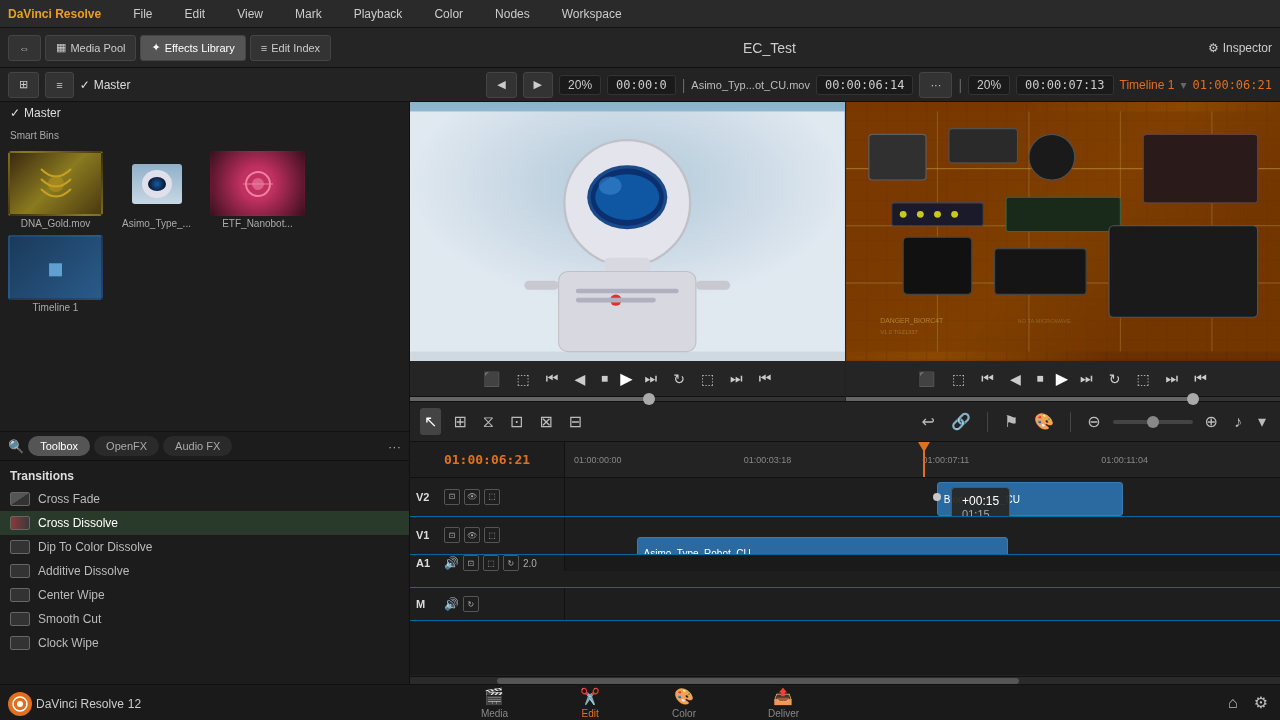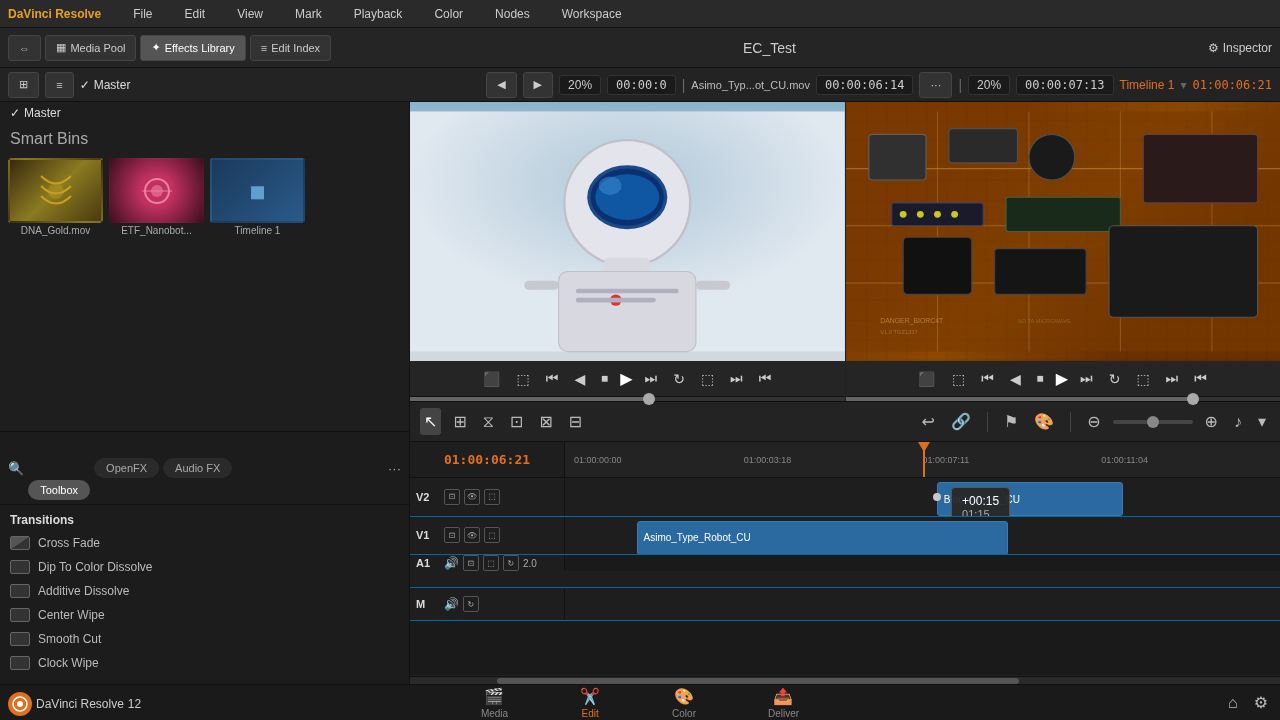--- a/index.html
+++ b/index.html
@@ -118,21 +118,21 @@
       flex-direction: column;
     }
 
     
     .media-pool-area {
       flex: 0 0 330px;
       background: #1e1e1e;
       border-bottom: 1px solid #111;
       overflow: hidden;
     }
-    .smart-bins { padding: 6px 10px; color: #aaa; font-size: 16px; }
+    .smart-bins { padding: 6px 10px; color: #aaa; font-size: 10px; }
     .master-label {
       padding: 4px 10px;
       display: flex;
       align-items: center;
       gap: 4px;
       color: #ddd;
       font-size: 12px;
     }
     .media-grid {
       display: flex;
@@ -182,21 +182,21 @@
     .more-btn { background: none; border: none; color: #aaa; cursor: pointer; font-size: 13px; }
     .tab-btn {
       padding: 4px 12px;
       border-radius: 12px;
       border: none;
       background: #2a2a2a;
       color: #aaa;
       font-size: 11px;
       cursor: pointer;
     }
-    .tab-btn.active { background: #555; color: #fff; margin-top: 44px; }
+    .tab-btn.active { background: #555; color: #fff; }
     .transitions-label {
       padding: 8px 10px 4px;
       color: #ddd;
       font-size: 12px;
       font-weight: bold;
     }
     .fx-item {
       display: flex;
       align-items: center;
       gap: 8px;
@@ -444,21 +444,21 @@
     .track-content {
       flex: 1;
       position: relative;
       background: #1e1e1e;
       overflow: hidden;
     }
 
     
     .clip {
       position: absolute;
-      top: 4px;
+      top: 20px;
       height: 34px;
       border-radius: 3px;
       display: flex;
       align-items: center;
       padding: 0 6px;
       font-size: 10px;
       color: #fff;
       overflow: hidden;
       white-space: nowrap;
       text-overflow: ellipsis;
@@ -606,20 +606,30 @@
             <svg width="60" height="40" viewBox="0 0 60 40">
               <path d="M15 5 Q30 20 45 5" stroke="#c8a020" stroke-width="2" fill="none"></path>
               <path d="M15 15 Q30 30 45 15" stroke="#c8a020" stroke-width="2" fill="none"></path>
               <path d="M15 25 Q30 40 45 25" stroke="#c8a020" stroke-width="2" fill="none"></path>
               <circle cx="30" cy="20" r="8" fill="#c8a020" opacity="0.4"></circle>
             </svg>
           </div>
           <div class="thumb-label">DNA_Gold.mov</div>
         </div>
 
+        <div class="media-thumb">
+          <div class="thumb-img" style="background: linear-gradient(180deg, #7aaan 0%, #c0d0e0 100%);">
+            <div style="width:50px; height:40px; background: linear-gradient(180deg, #90b0c8 0%, #c8d8e4 100%); border-radius:3px; display:flex; align-items:center; justify-content:center;">
+              <div style="width:30px; height:28px; background:#e0e0ec; border-radius:50%; display:flex; align-items:center; justify-content:center;">
+                <div style="width:18px; height:14px; background: radial-gradient(circle, #1a5aaa, #000); border-radius:50%;"></div>
+              </div>
+            </div>
+          </div>
+          <div class="thumb-label">Asimo_Type_...</div>
+        </div>
 
         <div class="media-thumb">
           <div class="thumb-img" style="background: radial-gradient(circle, #c03060 30%, #401020 100%);">
             <svg width="50" height="40" viewBox="0 0 50 40">
               <circle cx="25" cy="20" r="12" fill="none" stroke="#f080a0" stroke-width="2"></circle>
               <circle cx="25" cy="20" r="6" fill="#f080a0" opacity="0.6"></circle>
               <line x1="10" y1="20" x2="40" y2="20" stroke="#f080a0" stroke-width="1"></line>
             </svg>
           </div>
           <div class="thumb-label">ETF_Nanobot...</div>
@@ -643,20 +653,24 @@
         <button class="tab-btn active">Toolbox</button>
         <button class="tab-btn">OpenFX</button>
         <button class="tab-btn">Audio FX</button>
         <div style="flex:1"></div>
         <button class="more-btn">···</button>
       </div>
       <div class="transitions-label">Transitions</div>
       <div class="fx-item">
         <div class="fx-icon cross"></div>
         <span>Cross Fade</span>
+      </div>
+      <div class="fx-item" style="background:#2a3a2a;">
+        <div class="fx-icon dissolve" style="background: linear-gradient(to right, #8a3a3a, #3a3a3a);"></div>
+        <span style="color:#fff;">Cross Dissolve</span>
       </div>
       <div class="fx-item">
         <div class="fx-icon"></div>
         <span>Dip To Color Dissolve</span>
       </div>
       <div class="fx-item">
         <div class="fx-icon"></div>
         <span>Additive Dissolve</span>
       </div>
       <div class="fx-item">

